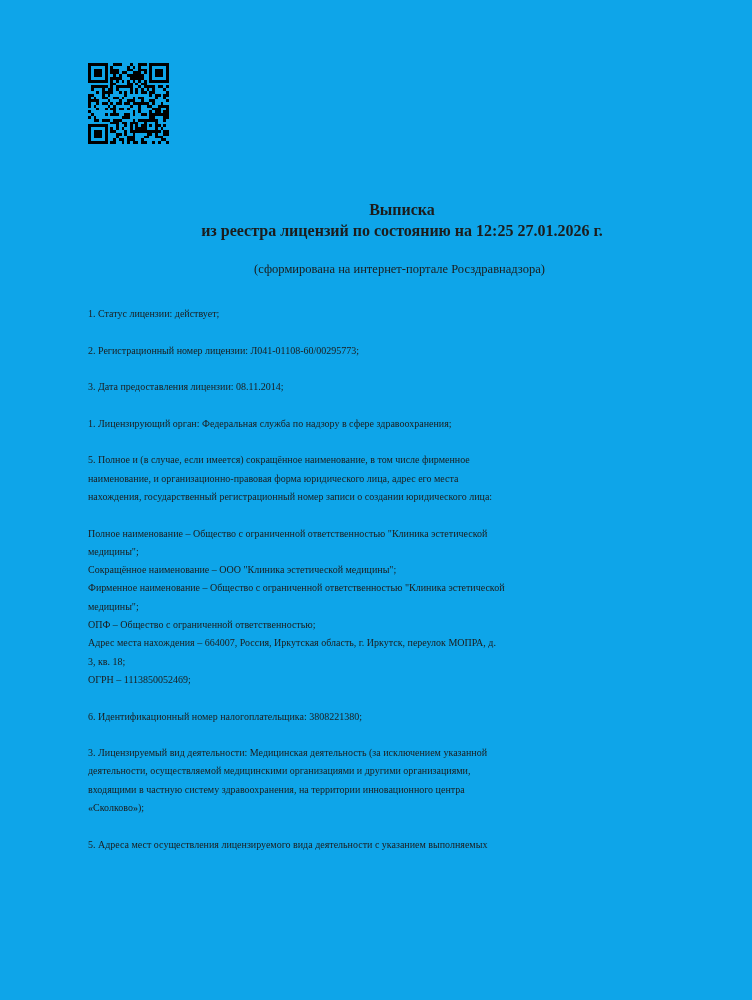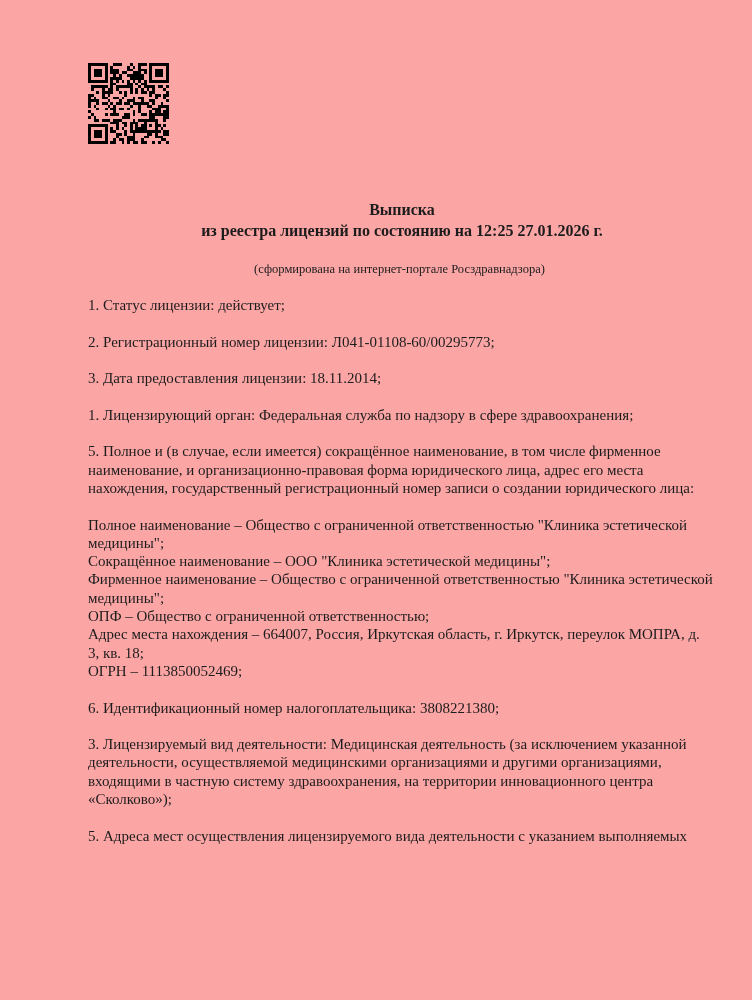--- a/index.html
+++ b/index.html
@@ -34,34 +34,34 @@
     left: 88px;
     top: 261px;
     width: 623px;
     text-align: center;
     font-size: 12.5px;
     line-height: 16px;
   }
   .content {
     position: absolute;
     left: 88px;
-    top: 296px;
+    top: 305px;
     width: 652px;
-    font-size: 15px;
+    font-size: 10px;
     line-height: 18.3px;
   }
   .content p {
     margin: 0 0 18.3px 0;
     white-space: pre;
   }
 </style>
 </head>
 <body>
 
-<div class="page" style="background: #fca5a5; color: rgb(28, 28, 28);">
+<div class="page" style="background: #0ea5e9; color: rgb(28, 28, 28);">
 
   <svg class="qr" viewBox="0 0 29 29" shape-rendering="crispEdges" xmlns="http://www.w3.org/2000/svg">
       <rect x="0" y="0" width="1" height="1" fill="#000000"></rect>
       <rect x="1" y="0" width="1" height="1" fill="#000000"></rect>
       <rect x="2" y="0" width="1" height="1" fill="#000000"></rect>
       <rect x="3" y="0" width="1" height="1" fill="#000000"></rect>
       <rect x="4" y="0" width="1" height="1" fill="#000000"></rect>
       <rect x="5" y="0" width="1" height="1" fill="#000000"></rect>
       <rect x="6" y="0" width="1" height="1" fill="#000000"></rect>
       <rect x="9" y="0" width="1" height="1" fill="#000000"></rect>
@@ -478,21 +478,21 @@
   <div class="title-block">
     <div>Выписка</div>
     <div>из реестра лицензий по состоянию на 12:25 27.01.2026 г.</div>
   </div>
 
   <div class="subtitle">(сформирована на интернет-портале Росздравнадзора)</div>
 
   <div class="content">
     <p>1. Статус лицензии: действует;</p>
     <p>2. Регистрационный номер лицензии: Л041-01108-60/00295773;</p>
-    <p>3. Дата предоставления лицензии: 18.11.2014;</p>
+    <p>3. Дата предоставления лицензии: 08.11.2014;</p>
     <p>1. Лицензирующий орган: Федеральная служба по надзору в сфере здравоохранения;</p>
     <p>5. Полное и (в случае, если имеется) сокращённое наименование, в том числе фирменное
 наименование, и организационно-правовая форма юридического лица, адрес его места
 нахождения, государственный регистрационный номер записи о создании юридического лица:</p>
     <p>Полное наименование – Общество с ограниченной ответственностью "Клиника эстетической
 медицины";
 Сокращённое наименование – ООО "Клиника эстетической медицины";
 Фирменное наименование – Общество с ограниченной ответственностью "Клиника эстетической
 медицины";
 ОПФ – Общество с ограниченной ответственностью;

